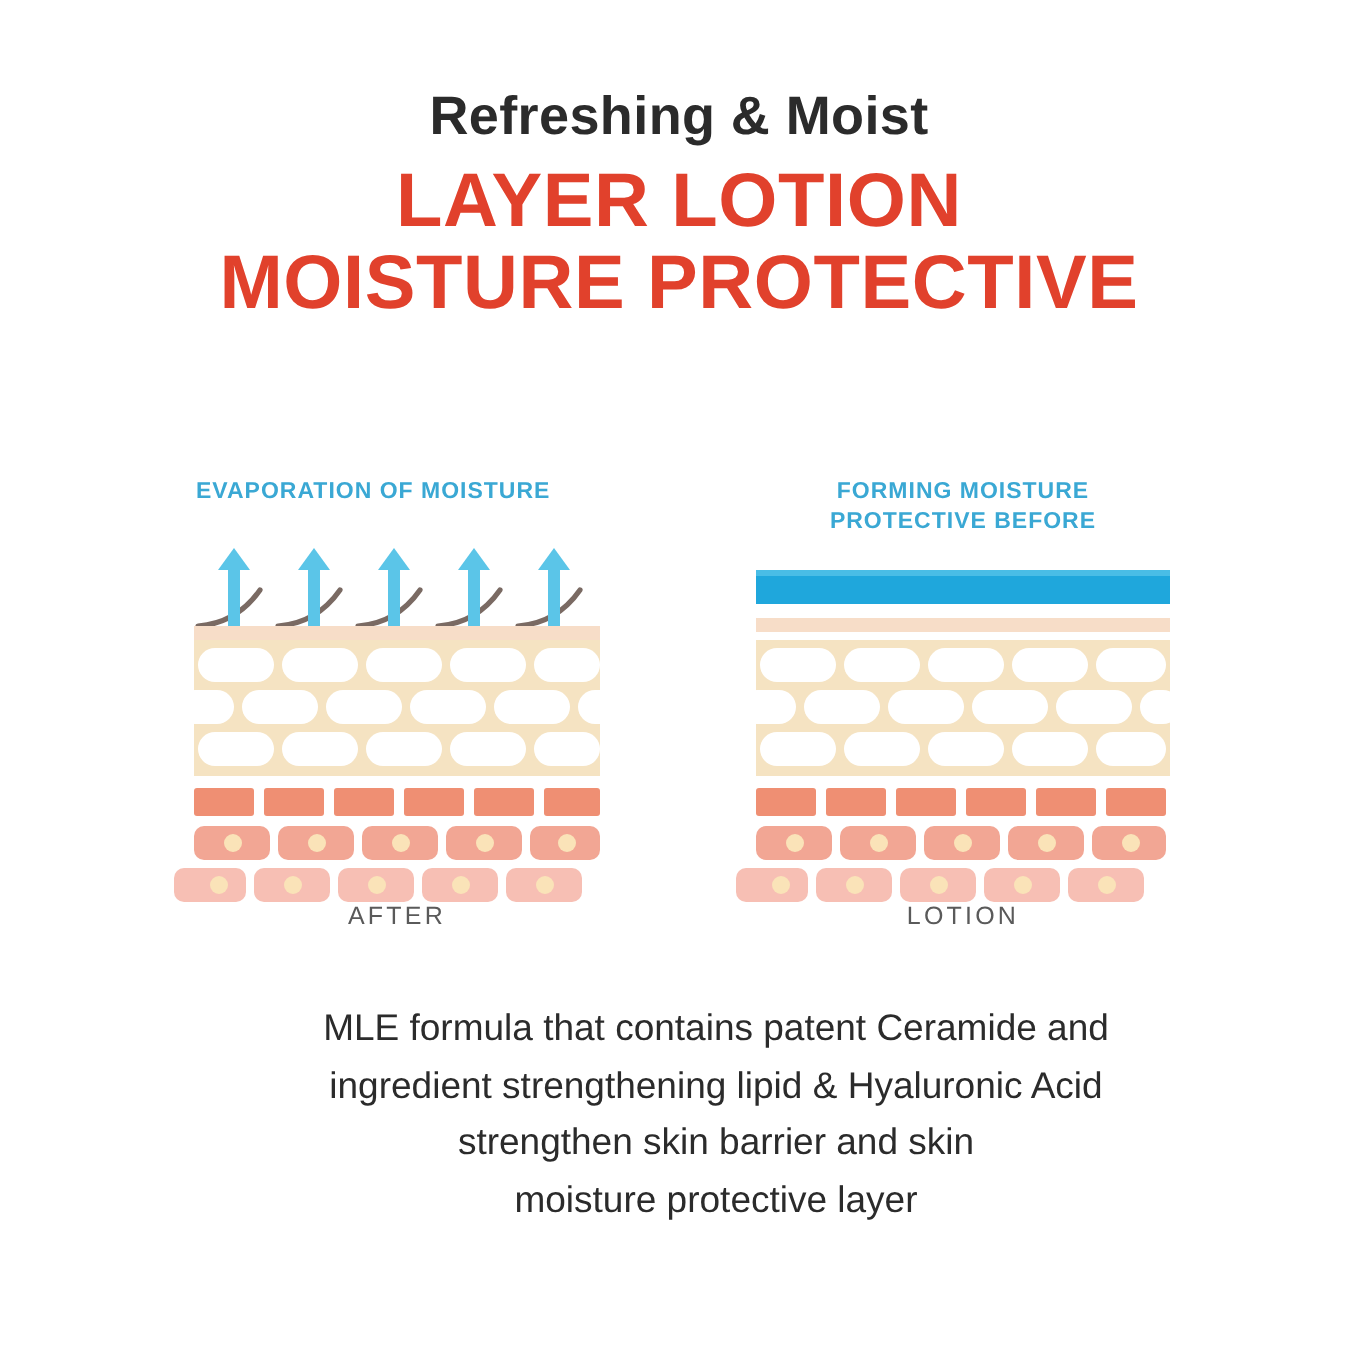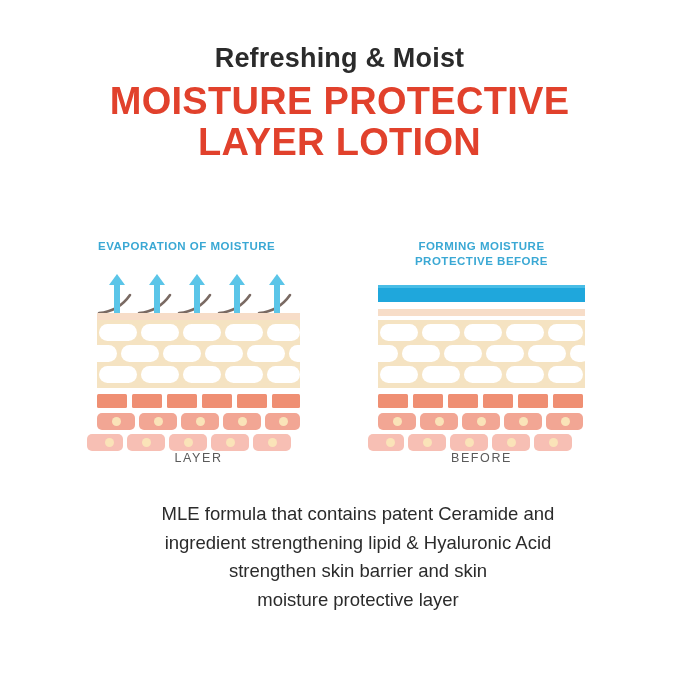--- a/index.html
+++ b/index.html
@@ -99,22 +99,22 @@
   .para div{margin:0;padding-left:37px;}
 </style>
 </head>
 <body>
 
 <div class="page">
 
   <div class="heading-block">
     <div class="subtitle">Refreshing &amp; Moist</div>
     <div class="title">
+      <div>LAYER LOTION</div>
       <div>MOISTURE PROTECTIVE</div>
-      <div>LAYER LOTION</div>
     </div>
   </div>
 
   <div class="diagrams">
 
     <div class="panel before">
       <div class="panel-label">EVAPORATION OF MOISTURE</div>
 
       <div class="stage">
 
@@ -220,21 +220,21 @@
             </div>
           <div class="cell light" style="left:114px;width:38px;">
               <span class="nucleus" style="left:15px;"></span>
             </div>
           <div class="cell light" style="left:156px;width:38px;">
               <span class="nucleus" style="left:15px;"></span>
             </div>
         </div>
       </div>
 
-      <div class="ba-label" style="top:212px;">LAYER</div>
+      <div class="ba-label" style="top:212px;">AFTER</div>
     </div>
 
     <div class="panel after">
       <div class="panel-label">
         <div>FORMING MOISTURE</div>
         <div>PROTECTIVE BEFORE</div>
       </div>
 
       <div class="stage">
 
@@ -306,21 +306,21 @@
             </div>
           <div class="cell light" style="left:114px;width:38px;">
               <span class="nucleus" style="left:15px;"></span>
             </div>
           <div class="cell light" style="left:156px;width:38px;">
               <span class="nucleus" style="left:15px;"></span>
             </div>
         </div>
       </div>
 
-      <div class="ba-label" style="top:212px;">BEFORE</div>
+      <div class="ba-label" style="top:212px;">LOTION</div>
     </div>
   </div>
 
   <div class="para">
     <div>MLE formula that contains patent Ceramide and</div>
     <div>ingredient strengthening lipid &amp; Hyaluronic Acid</div>
     <div>strengthen skin barrier and skin</div>
     <div>moisture protective layer</div>
   </div>
 

